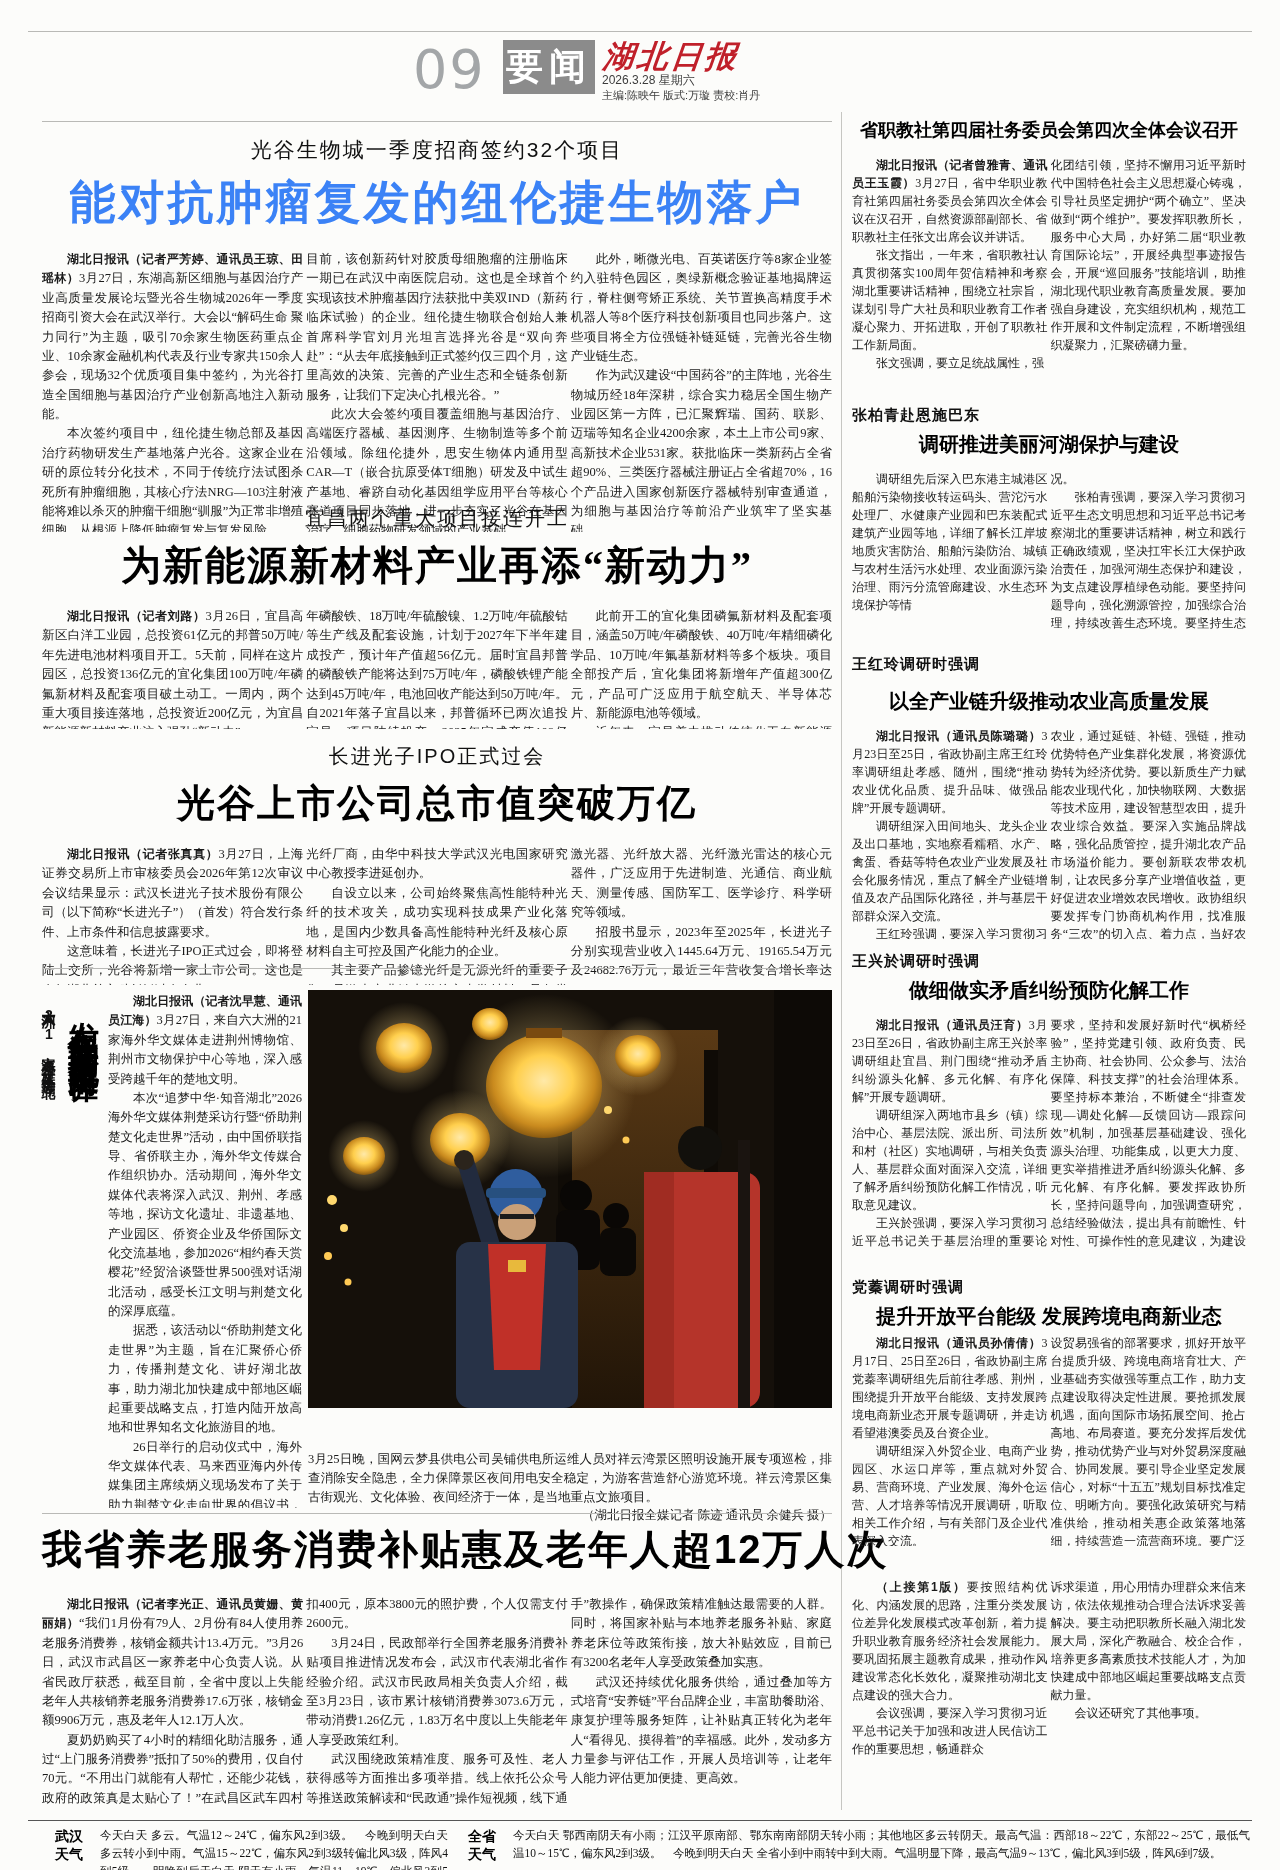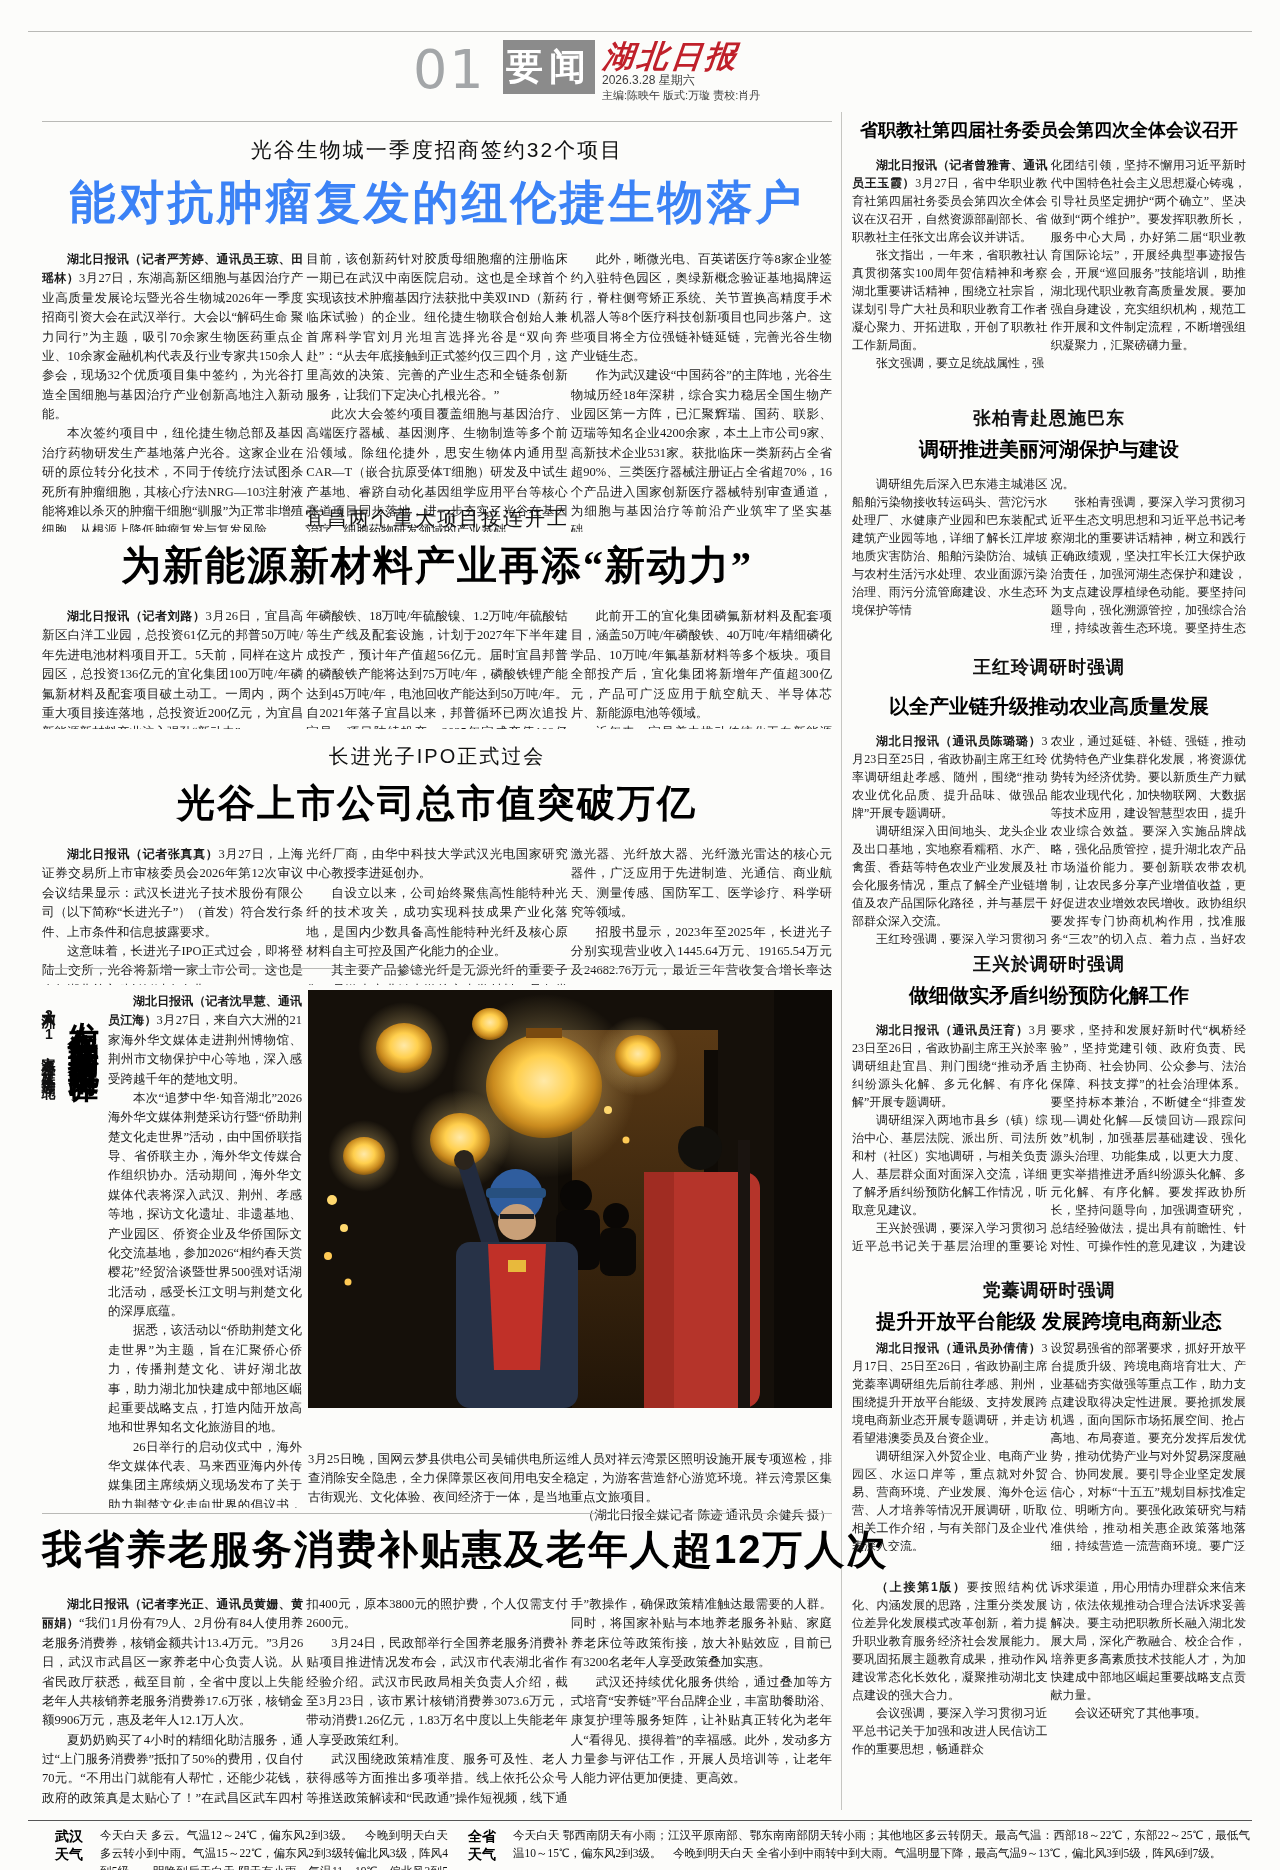--- a/index.html
+++ b/index.html
@@ -13,21 +13,21 @@
   .pagenum{font-family:"DejaVu Sans",sans-serif;font-size:54px;color:#a3a6a8;letter-spacing:2px;}
   .section-badge{background:#8b8b8b;color:#fff;font-family:"Liberation Sans",sans-serif;
         font-weight:bold;font-size:37px;letter-spacing:6px;display:flex;align-items:center;justify-content:center;}
   .masthead{font-family:"Liberation Serif",serif;font-weight:bold;font-style:italic;
         color:#c0202a;font-size:31px;letter-spacing:3px;transform:skewX(-6deg);}
   .dateline{font-family:"Liberation Sans",sans-serif;font-size:12px;color:#3c3c3c;}
   .staffline{font-family:"Liberation Sans",sans-serif;font-size:11px;color:#3c3c3c;}
 
   
   .kicker{font-family:"Liberation Sans",sans-serif;font-size:21px;color:#111;text-align:center;letter-spacing:2px;}
-  .kicker-sm{font-family:"Liberation Sans",sans-serif;font-weight:bold;font-size:18px;color:#111;text-align:center;letter-spacing:1px;}
+  .kicker-sm{font-family:"Liberation Sans",sans-serif;font-weight:bold;font-size:15px;color:#111;text-align:left;letter-spacing:1px;}
   .hl-big-sans{font-family:"Liberation Sans",sans-serif;font-weight:bold;font-size:46px;letter-spacing:3px;text-align:center;color:#3b82f6;white-space:nowrap;}
   .hl-serif{font-family:"Liberation Serif",serif;font-weight:bold;font-size:40px;letter-spacing:2px;text-align:center;color:#000;white-space:nowrap;}
   .hl-mid-sans{font-family:"Liberation Sans",sans-serif;font-weight:bold;font-size:38px;letter-spacing:2px;text-align:center;color:#000;white-space:nowrap;}
   .hl-right{font-family:"Liberation Sans",sans-serif;font-weight:bold;font-size:20px;letter-spacing:0;text-align:center;color:#000;white-space:nowrap;}
   .hl-right-wide{font-family:"Liberation Sans",sans-serif;font-weight:bold;font-size:18px;text-align:center;color:#000;white-space:nowrap;}
 
   
   .cols{display:flex;gap:3px;overflow:hidden;}
   .col{flex:1;font-size:12.5px;line-height:1.55;text-align:justify;overflow:hidden;}
   .cols-right .col{font-size:12px;line-height:1.5;}
@@ -47,21 +47,21 @@
   
   .wx-label{font-family:"Liberation Sans",sans-serif;font-weight:bold;font-size:14px;line-height:1.3;color:#000;}
   .wx-text{font-size:11.5px;line-height:1.55;color:#111;text-align:justify;}
 </style>
 </head>
 <body>
 
 <div class="page">
 
   <div class="rule-h" style="left:28px;top:31px;width:1224px;"></div>
-  <div class="abs pagenum" style="left:413px;top:38px;">01</div>
+  <div class="abs pagenum" style="left:413px;top:38px;">09</div>
   <div class="abs section-badge" style="left:503px;top:40px;width:92px;height:54px;">要闻</div>
   <div class="abs masthead" style="left:603px;top:36px;">湖北日报</div>
   <div class="abs dateline" style="left:602px;top:72px;">2026.3.28 星期六</div>
   <div class="abs staffline" style="left:602px;top:88px;">主编:陈映午 版式:万璇 责校:肖丹</div>
 
   <div class="rule-v" style="left:841px;top:112px;height:1698px;"></div>
 
   <div class="rule-h" style="left:42px;top:121px;width:790px;"></div>
 
   <div class="abs" style="left:42px;top:136px;width:790px;">

